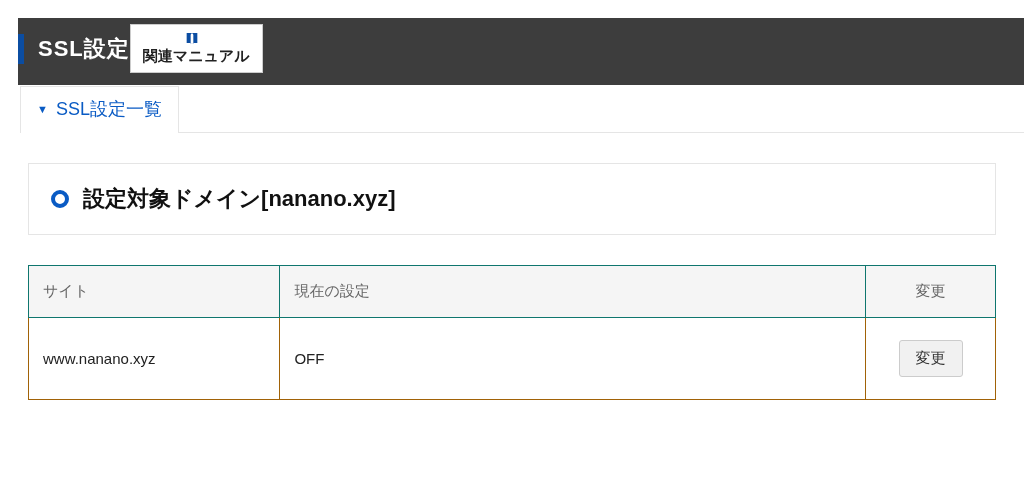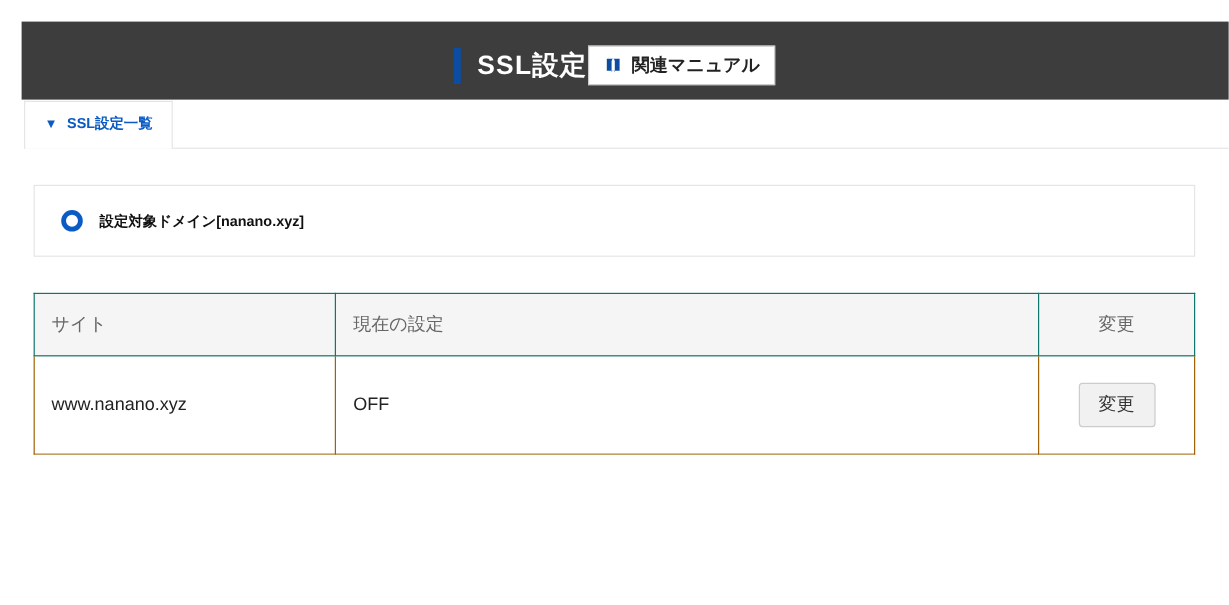--- a/index.html
+++ b/index.html
@@ -4,22 +4,22 @@
   <style>
     * { margin: 0; padding: 0; box-sizing: border-box; }
     body { font-family: -apple-system, BlinkMacSystemFont, "Hiragino Sans", "Hiragino Kaku Gothic ProN", Meiryo, sans-serif; background: #fff; color: #333; }
     .container { width: 1024px; margin: 0 auto; }
     
     
     .header-bar {
       background: #3d3d3d;
       display: flex;
       align-items: center;
-      justify-content: center;
-      padding: 20px 18px 12px 0;
+      justify-content: flex-start;
+      padding: 6px 18px 12px 0;
       margin: 18px 0 0 18px;
     }
     .header-left {
       display: flex;
       align-items: center;
     }
     .accent-stripe {
       width: 6px;
       height: 30px;
       background: #0b4da2;
@@ -34,20 +34,21 @@
     .manual-btn {
       background: #fff;
       border: 1px solid #ccc;
       padding: 6px 12px;
       display: inline-flex;
       align-items: center;
       font-size: 15px;
       font-weight: 700;
       color: #222;
       cursor: pointer;
+      flex-direction: column;
     }
     .manual-btn .book-icon {
       display: inline-block;
       width: 16px;
       height: 16px;
       margin-right: 8px;
     }
     
     
     .description {
@@ -73,43 +74,43 @@
       bottom: -1px;
       cursor: pointer;
     }
     .tab .chev {
       color: #0a5bc4;
       font-size: 11px;
       margin-right: 8px;
     }
     .tab-label {
       color: #0a5bc4;
-      font-weight: 700;
-      font-size: 12px;
+      font-weight: 400;
+      font-size: 18px;
     }
     
     
     .domain-panel {
       margin: 30px 28px 0 28px;
       border: 1px solid #e5e5e5;
       padding: 20px 22px;
       display: flex;
       align-items: center;
     }
     .radio-icon {
       width: 18px;
       height: 18px;
       border: 4px solid #0a5bc4;
       border-radius: 50%;
       background: #fff;
       margin-right: 14px;
       flex-shrink: 0;
     }
     .domain-label {
-      font-size: 12px;
+      font-size: 22px;
       font-weight: 700;
       color: #111;
     }
     
     
     .tbl {
       margin: 30px 28px 0 28px;
       width: calc(100% - 56px);
       border-collapse: collapse;
     }

